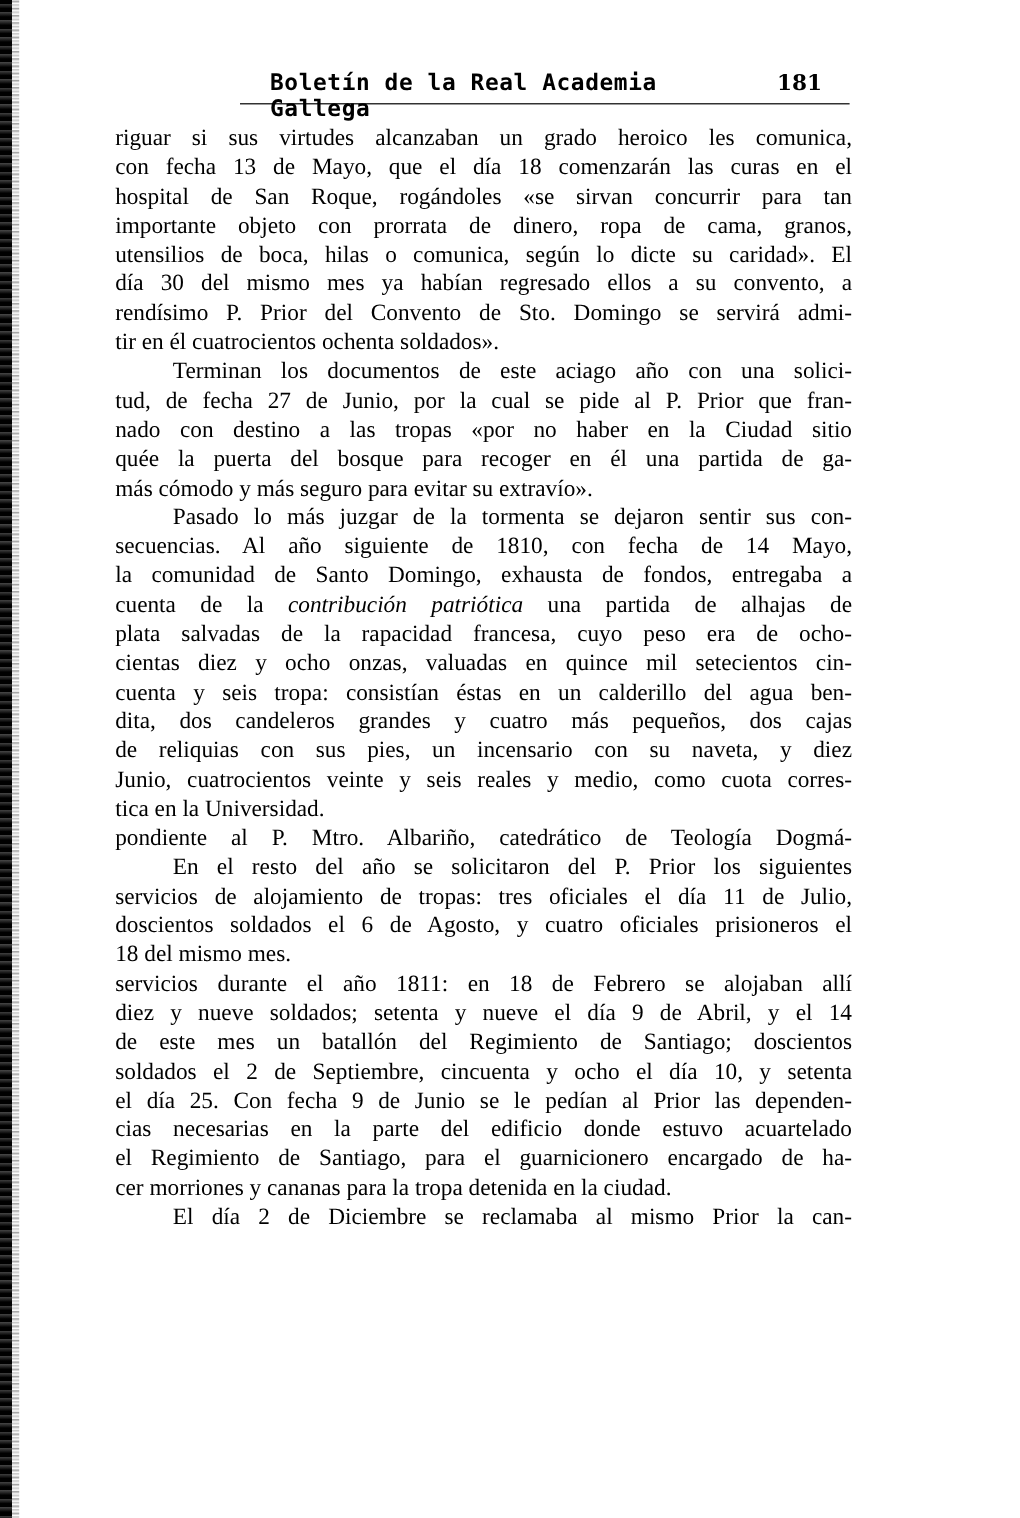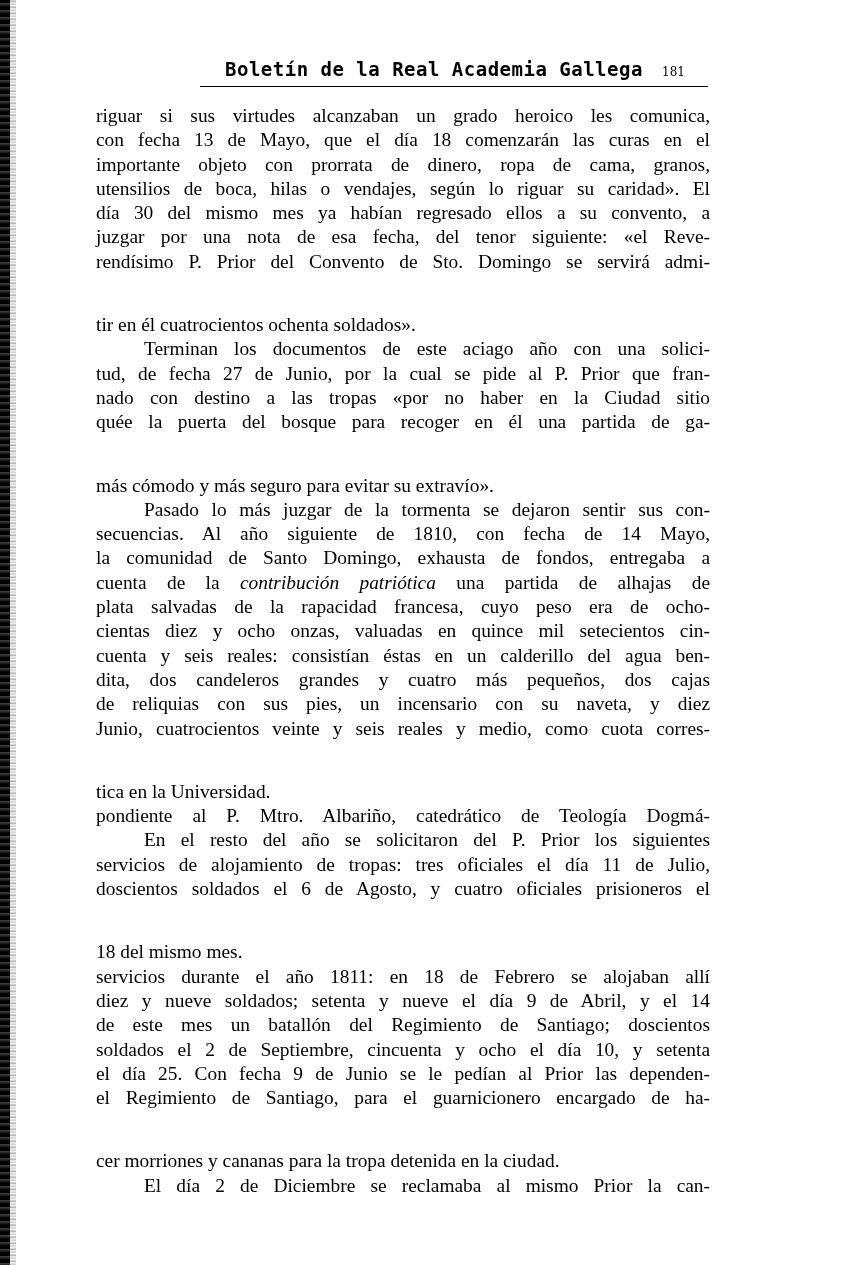--- a/index.html
+++ b/index.html
@@ -4,82 +4,83 @@
 <style>
   html, body { margin:0; padding:0; background:#ffffff; }
   body { width:850px; height:1265px; position:relative; overflow:hidden; font-family:"DejaVu Serif", serif; color:#000; }
   .binding-edge { position:absolute; left:0; top:0; width:10px; height:1265px;
     background: repeating-linear-gradient(180deg,#000 0px,#000 3px,#444 3px,#222 5px,#000 7px);
   }
   .binding-edge::after { content:""; position:absolute; left:10px; top:0; width:6px; height:1265px;
     background: repeating-linear-gradient(180deg,#fff 0px,#555 1px,#fff 3px,#999 4px,#fff 6px); opacity:.55; }
   .running-head { position:absolute; left:225px; top:58px; width:460px; height:30px; display:flex; justify-content:space-between; align-items:baseline;gap:12px; }
   .running-title { font-family:"DejaVu Sans Mono", monospace; font-weight:bold; font-size:19px; letter-spacing:0.5px; }
-  .page-number { font-family:"DejaVu Serif", serif; font-weight:normal; font-size:12px; }
+  .page-number { font-family:"DejaVu Serif", serif; font-weight:bold; font-size:18px; }
   .head-rule { position:absolute; left:200px; top:86px; width:508px; height:0; border-top:1.5px solid #000; }
   .body-text { position:absolute; left:96px; top:104px; width:614px; font-family:"Liberation Serif", serif; font-size:19.4px; line-height:24.3px; text-align:justify; }
   .line { display:block; text-align:justify; text-align-last:justify; height:24.3px; white-space:nowrap; }
-  .line.last { text-align-last:left;margin-top:39px; }
+  .line.last { text-align-last:left; }
   .line.indent { padding-left:48px; }
   em { font-style:italic; }
 </style>
 </head>
 <body>
 
 <div class="binding-edge"></div>
 
 <div class="running-head">
   <span class="running-title">Boletín de la Real Academia Gallega</span>
   <span class="page-number">181</span>
 </div>
 <div class="head-rule"></div>
 
 <div class="body-text" id="body-text">
     <div>
       <span class="line">riguar si sus virtudes alcanzaban un grado heroico les comunica,</span>
       <span class="line">con fecha 13 de Mayo, que el día 18 comenzarán las curas en el</span>
+      <span class="line">hospital de San Roque, rogándoles «se sirvan concurrir para tan</span>
       <span class="line">importante objeto con prorrata de dinero, ropa de cama, granos,</span>
-      <span class="line">utensilios de boca, hilas o vendajes, según lo riguar su caridad». El</span>
+      <span class="line">utensilios de boca, hilas o comunica, según lo dicte su caridad». El</span>
       <span class="line">día 30 del mismo mes ya habían regresado ellos a su convento, a</span>
-      <span class="line">juzgar por una nota de esa fecha, del tenor siguiente: «el Reve-</span>
       <span class="line">rendísimo P. Prior del Convento de Sto. Domingo se servirá admi-</span>
       <span class="line last">tir en él cuatrocientos ochenta soldados».</span>
     </div>
     <div>
       <span class="line indent">Terminan los documentos de este aciago año con una solici-</span>
       <span class="line">tud, de fecha 27 de Junio, por la cual se pide al P. Prior que fran-</span>
       <span class="line">nado con destino a las tropas «por no haber en la Ciudad sitio</span>
       <span class="line">quée la puerta del bosque para recoger en él una partida de ga-</span>
       <span class="line last">más cómodo y más seguro para evitar su extravío».</span>
     </div>
     <div>
       <span class="line indent">Pasado lo más juzgar de la tormenta se dejaron sentir sus con-</span>
       <span class="line">secuencias. Al año siguiente de 1810, con fecha de 14 Mayo,</span>
       <span class="line">la comunidad de Santo Domingo, exhausta de fondos, entregaba a</span>
       <span class="line">cuenta de la <em>contribución patriótica</em> una partida de alhajas de</span>
       <span class="line">plata salvadas de la rapacidad francesa, cuyo peso era de ocho-</span>
       <span class="line">cientas diez y ocho onzas, valuadas en quince mil setecientos cin-</span>
-      <span class="line">cuenta y seis reales: consistían éstas en un calderillo del agua ben-</span>
+      <span class="line">cuenta y seis tropa: consistían éstas en un calderillo del agua ben-</span>
       <span class="line">dita, dos candeleros grandes y cuatro más pequeños, dos cajas</span>
       <span class="line">de reliquias con sus pies, un incensario con su naveta, y diez</span>
       <span class="line">Junio, cuatrocientos veinte y seis reales y medio, como cuota corres-</span>
       <span class="line last">tica en la Universidad.</span>
       <span class="line">pondiente al P. Mtro. Albariño, catedrático de Teología Dogmá-</span>
     </div>
     <div>
       <span class="line indent">En el resto del año se solicitaron del P. Prior los siguientes</span>
       <span class="line">servicios de alojamiento de tropas: tres oficiales el día 11 de Julio,</span>
       <span class="line">doscientos soldados el 6 de Agosto, y cuatro oficiales prisioneros el</span>
       <span class="line last">18 del mismo mes.</span>
     </div>
     <div>
       <span class="line">servicios durante el año 1811: en 18 de Febrero se alojaban allí</span>
       <span class="line">diez y nueve soldados; setenta y nueve el día 9 de Abril, y el 14</span>
       <span class="line">de este mes un batallón del Regimiento de Santiago; doscientos</span>
       <span class="line">soldados el 2 de Septiembre, cincuenta y ocho el día 10, y setenta</span>
       <span class="line">el día 25. Con fecha 9 de Junio se le pedían al Prior las dependen-</span>
+      <span class="line">cias necesarias en la parte del edificio donde estuvo acuartelado</span>
       <span class="line">el Regimiento de Santiago, para el guarnicionero encargado de ha-</span>
       <span class="line last">cer morriones y cananas para la tropa detenida en la ciudad.</span>
     </div>
     <div>
       <span class="line indent">El día 2 de Diciembre se reclamaba al mismo Prior la can-</span>
     </div>
   </div>
 
 </body></html>

